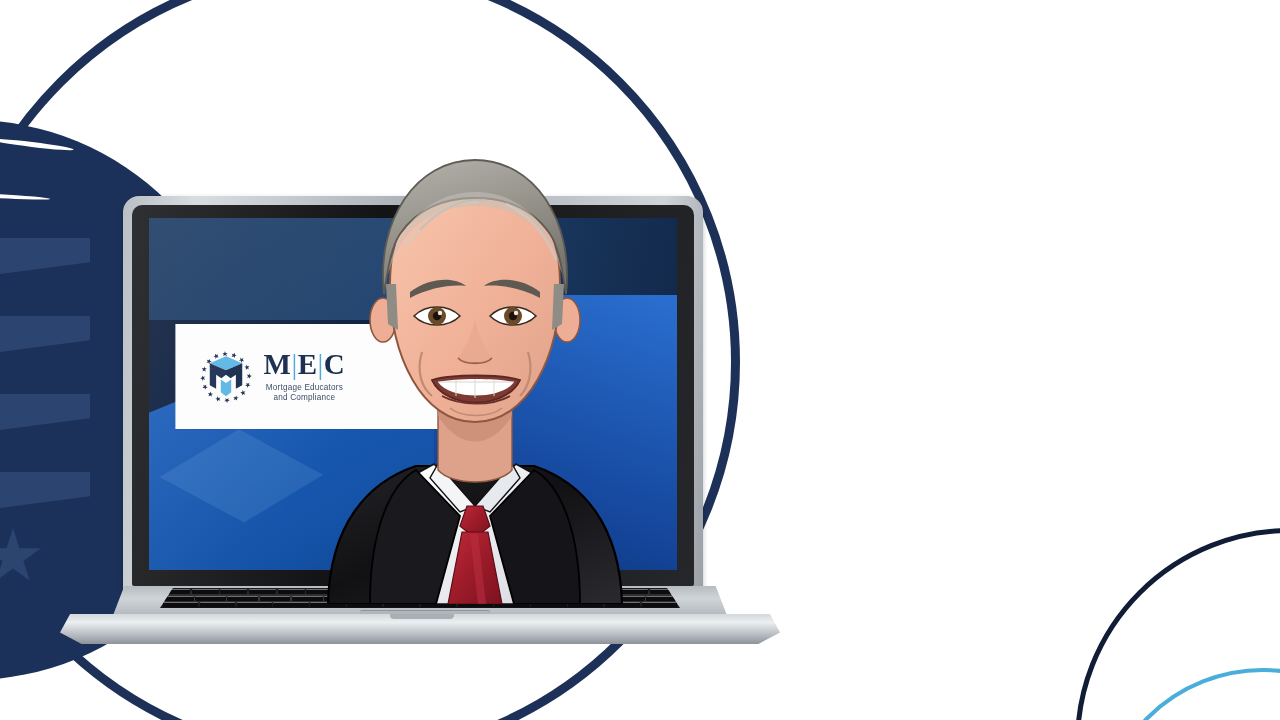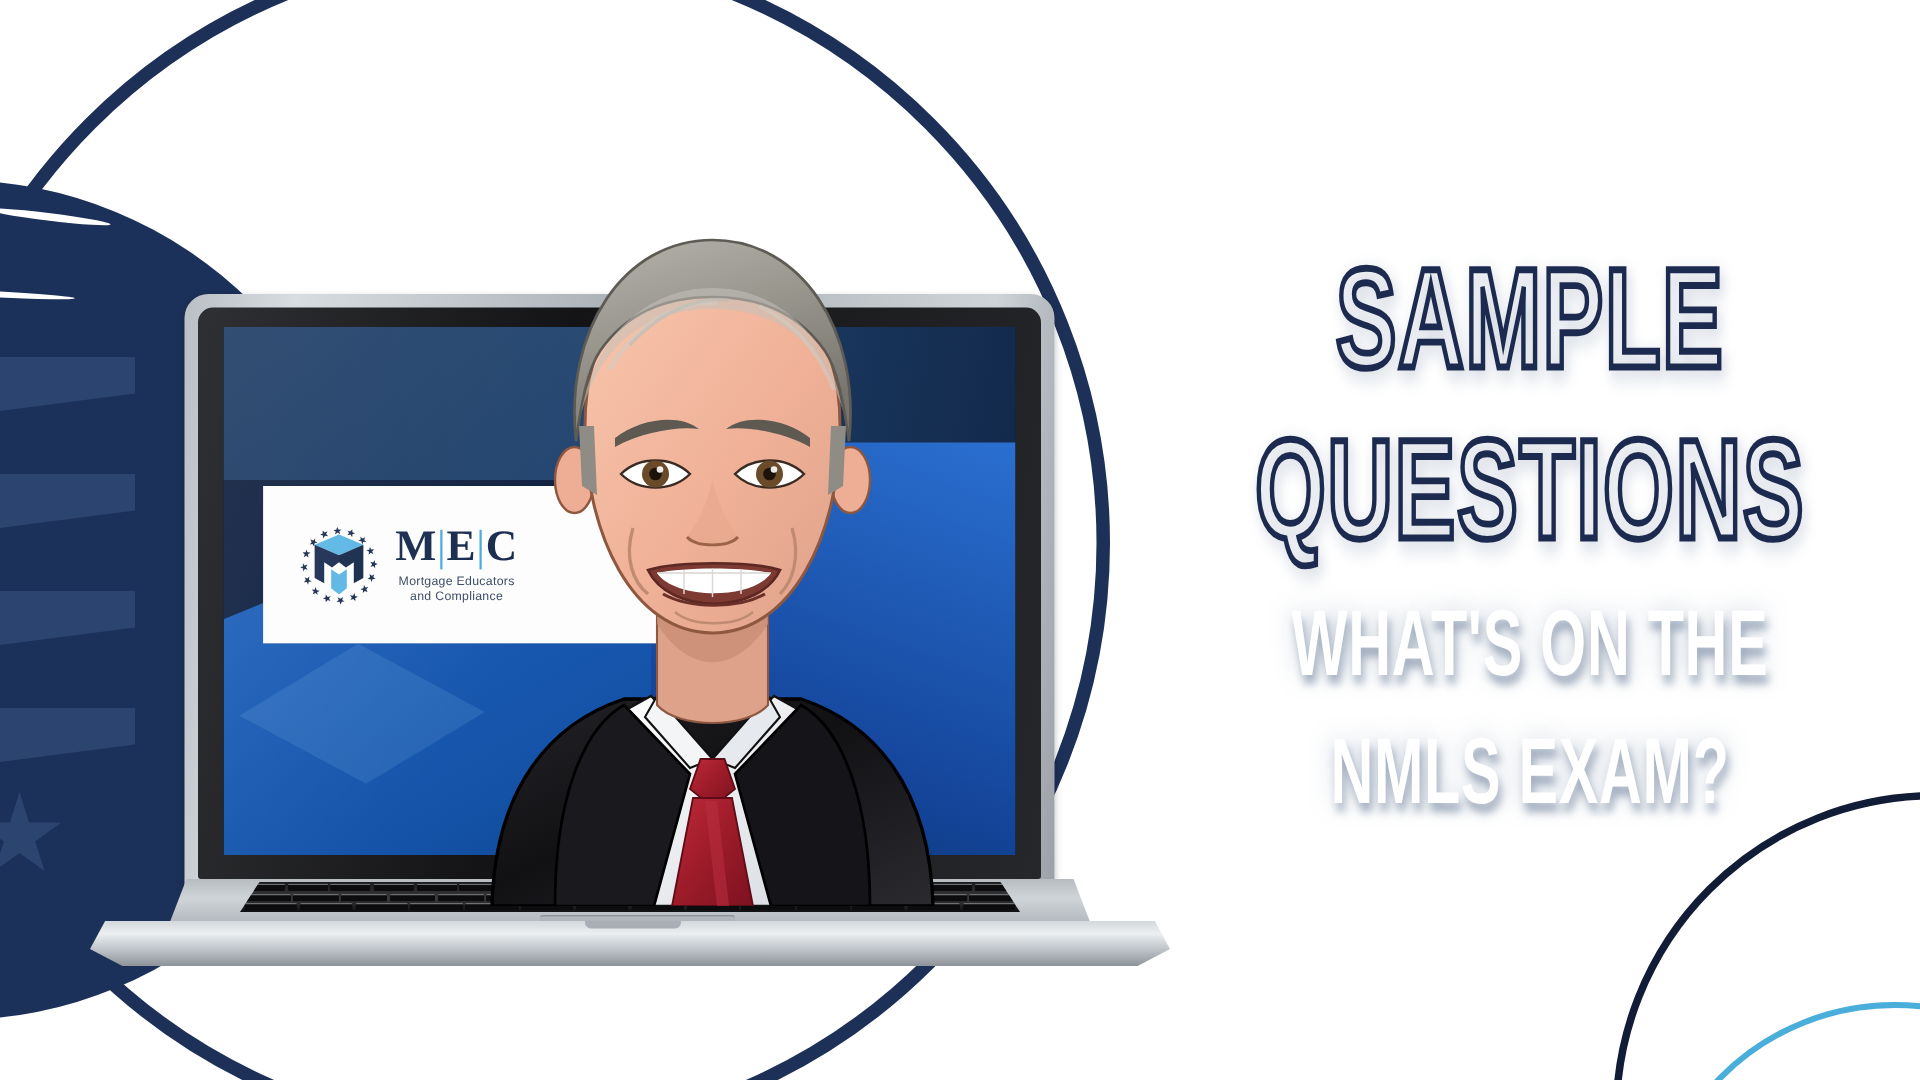--- a/index.html
+++ b/index.html
@@ -494,23 +494,14 @@
         <path d="M132,262 C150,272 182,272 200,262" fill="none" stroke="#6b2f29" stroke-width="2"></path>
 
         <path d="M112,218 C106,238 112,254 122,262" fill="none" stroke="#c08b72" stroke-width="2.2"></path>
         <path d="M218,218 C224,238 218,254 210,262" fill="none" stroke="#c08b72" stroke-width="2.2"></path>
 
         <path d="M140,274 C152,284 180,284 192,274" fill="none" stroke="#c08b72" stroke-width="1.6"></path>
       </svg>
     </div>
   </div>
 
-  <div class="headline">
-    <div class="hl-outline hl-sample">SAMPLE</div>
-    <div class="gap-1"></div>
-    <div class="hl-outline hl-questions">QUESTIONS</div>
-    <div class="gap-2"></div>
-    <div class="hl-solid hl-l3">WHAT'S ON THE</div>
-    <div class="gap-3"></div>
-    <div class="hl-solid hl-l4">NMLS EXAM?</div>
-  </div>
 
 </div>
 
 </body></html>

